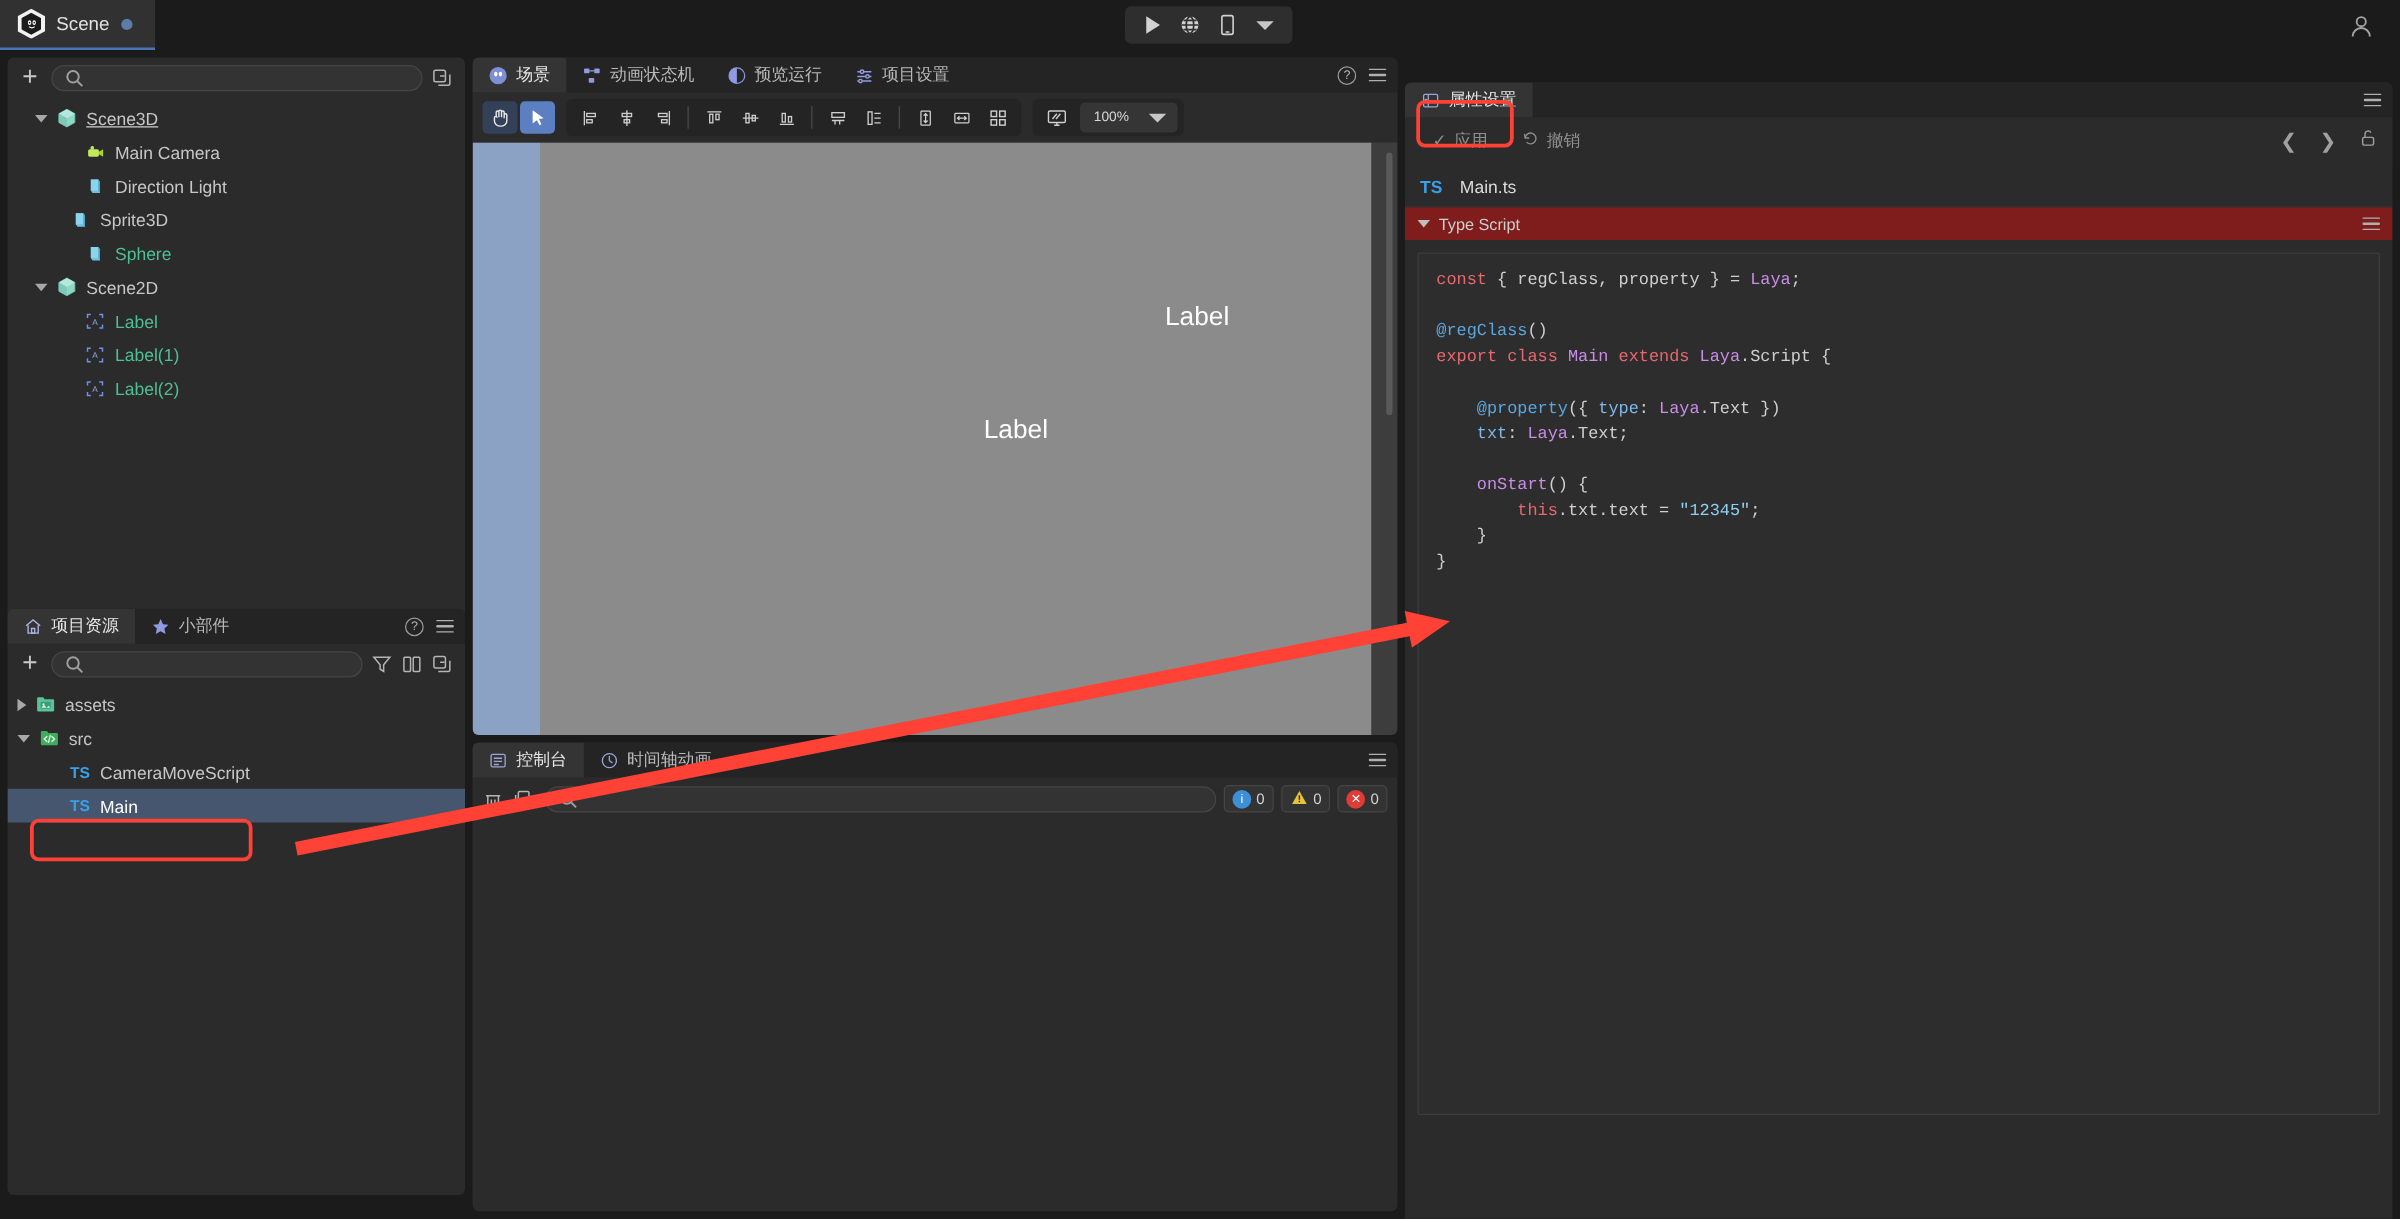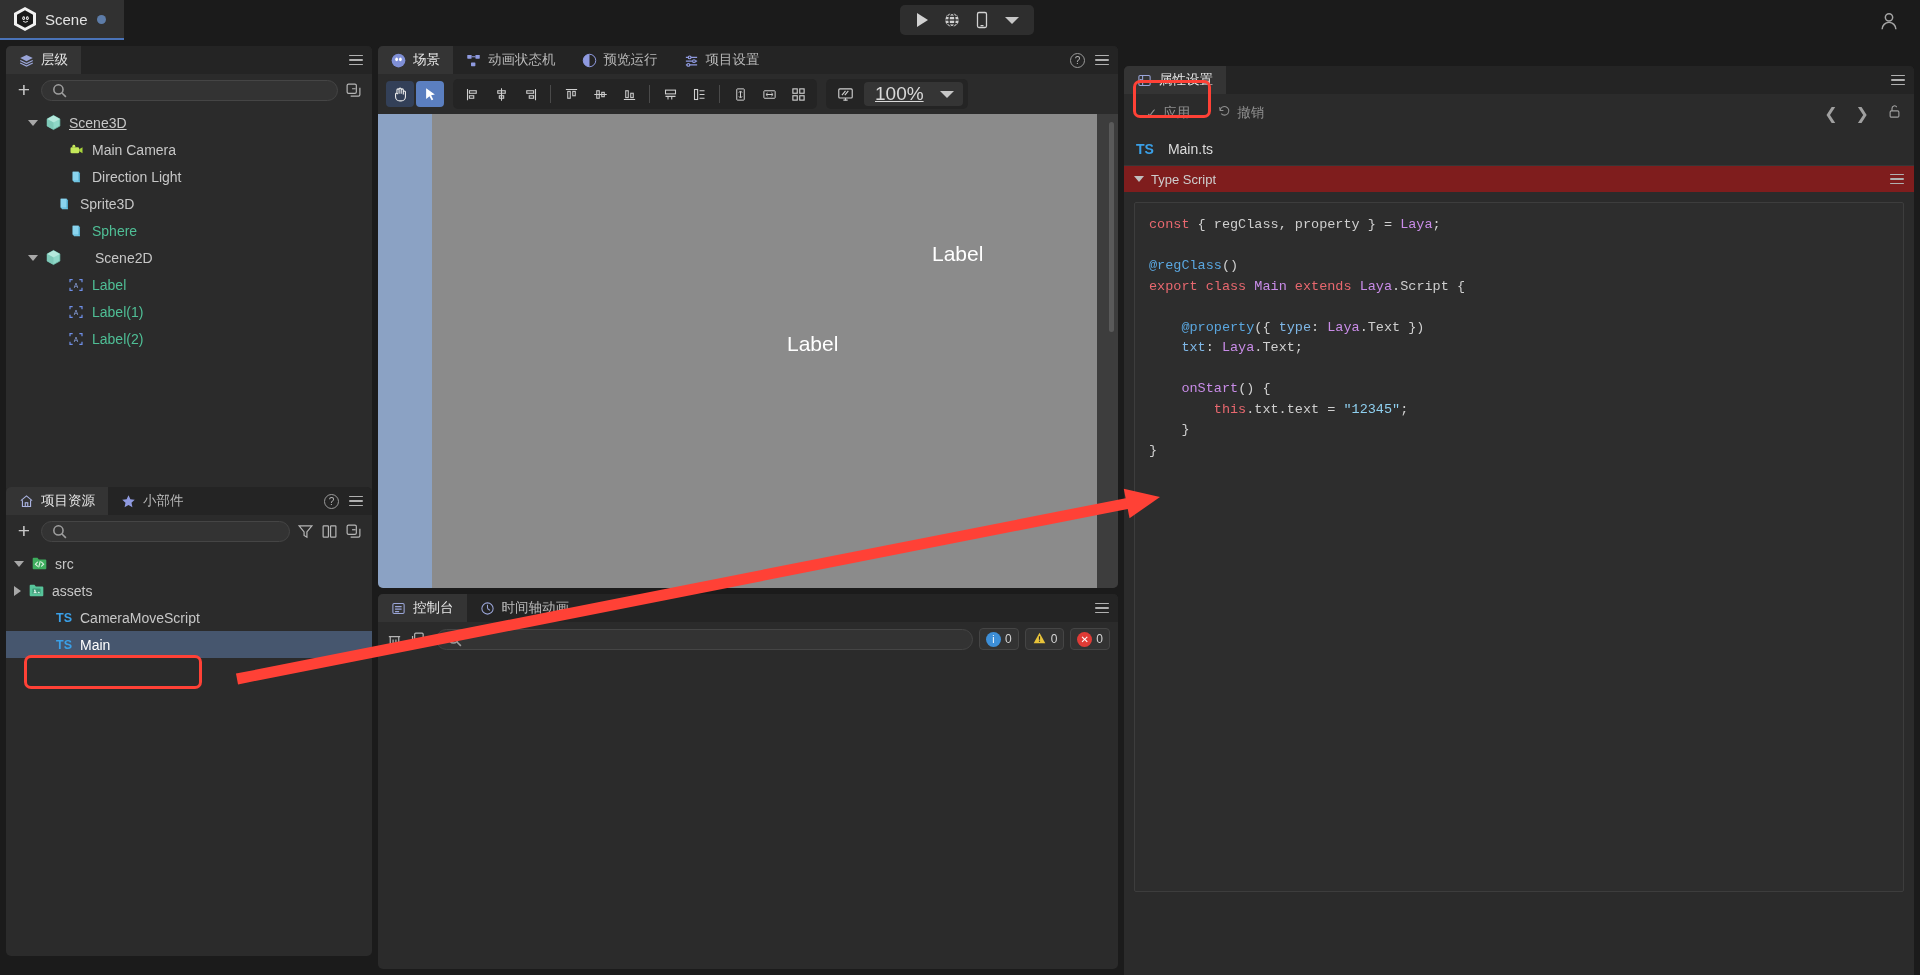--- a/index.html
+++ b/index.html
@@ -144,21 +144,21 @@
     justify-content: center; border-radius: 4px; cursor: pointer;
   }
   .tbtn.on { background: #5b7fc0; }
   .tbtn.onq { background: #334058; }
   .tb-sep { width: 1px; height: 18px; background: #4a4a4a; margin: 0 5px; }
   .zoom-sel {
     height: 24px; background: #353535; border-radius: 4px; display: flex;
     align-items: center; gap: 16px; padding: 0 9px 0 11px; margin-left: 4px;
     cursor: pointer;
   }
-  .zoom-sel .zv { font-size: 19px; color: #d8d8d8; text-decoration: underline; }
+  .zoom-sel .zv { font-size: 11px; color: #d8d8d8; }
 
   .viewport { position: relative; width: 740px; height: 502px; background: #3d3d3d; overflow: hidden; }
   .vp-left-strip { position: absolute; left: 0; top: 0; width: 54px; height: 478px; background: #8ba2c4; }
   .vp-stage { position: absolute; left: 54px; top: 0; width: 665px; height: 478px; background: #8b8b8b; }
   .stage-label { position: absolute; color: #ffffff; font-size: 21px; white-space: nowrap; }
   .vscroll {
     position: absolute; right: 4px; top: 8px; width: 5px; height: 210px;
     background: #5a5a5a; border-radius: 3px;
   }
 
@@ -269,39 +269,20 @@
 
     <span class="user-icon">
       <svg width="22" height="22" viewBox="0 0 24 24" fill="none" stroke="#a5a5a5" stroke-width="1.6">
         <circle cx="12" cy="8" r="4"></circle>
           <path d="M4.5 21a7.5 7.5 0 0 1 15 0"></path>
       </svg>
     </span>
   </div>
 
   <div class="panel" id="hierarchy">
-    <div class="panel-head">
-      <div class="ptab active">
-        <span class="tico">
-          <svg width="15" height="15" viewBox="0 0 24 24" fill="#9aa5d8">
-            <path d="M12 3 2 8l10 5 10-5z"></path>
-              <path d="M2 12l10 5 10-5" fill="none" stroke="#9aa5d8" stroke-width="2"></path>
-              <path d="M2 16l10 5 10-5" fill="none" stroke="#9aa5d8" stroke-width="2"></path>
-          </svg>
-        </span>
-        <span>层级</span>
-      </div>
-      <div class="head-right">
-        <span class="hamburger">
-            <i></i>
-            <i></i>
-            <i></i>
-          </span>
-      </div>
-    </div>
 
     <div class="search-row">
       <span class="plus-btn">+</span>
       <div class="search-box">
         <svg class="mini-ico" width="13" height="13" viewBox="0 0 24 24" fill="none" stroke="#9f9f9f" stroke-width="2.2">
             <circle cx="10.5" cy="10.5" r="6.5"></circle>
             <line x1="15.5" y1="15.5" x2="21" y2="21"></line>
           </svg>
         <input value="" placeholder="" style="">
       </div>
@@ -370,21 +351,21 @@
         </div>
         <div class="trow" style="padding-left: 22px;">
           <span class="caret"></span>
           <span class="ic">
             <svg width="17" height="17" viewBox="0 0 24 24">
               <path d="M12 2l9 5v10l-9 5-9-5V7z" fill="#8fd8c8" stroke="#6fc0ae" stroke-width="1"></path>
               <path d="M12 2l9 5-9 5-9-5z" fill="#b4e8dc"></path>
               <path d="M12 12v10l-9-5V7z" fill="#7ec9b8"></path>
             </svg>
           </span>
-          <span class="node-lbl" style="color: rgb(199, 199, 199); margin-left: 26px;">Scene2D</span>
+          <span class="node-lbl" style="color: rgb(199, 199, 199);">Scene2D</span>
         </div>
         <div class="trow" style="padding-left: 44px;">
           <span class="caret-spacer"></span>
           <span class="ic">
             <svg width="16" height="16" viewBox="0 0 24 24" fill="none" stroke="#6f8fe8" stroke-width="1.8">
               <path d="M3 8V4h4M17 4h4v4M21 16v4h-4M7 20H3v-4"></path>
               <text x="12" y="16" font-size="10" fill="#8fa8e8" text-anchor="middle" stroke="none" font-family="sans-serif">A</text>
             </svg>
           </span>
           <span class="node-lbl" style="color: rgb(79, 191, 150);">Label</span>
@@ -460,40 +441,40 @@
         </svg>
       <svg class="mini-ico" viewBox="0 0 24 24" fill="none" stroke="#b5b5b5" stroke-width="1.7">
           <rect x="3" y="3" width="13" height="13" rx="2"></rect>
           <path d="M8 20h11a2 2 0 0 0 2-2V8"></path>
           <line x1="10" y1="9.5" x2="15" y2="9.5"></line>
         </svg>
     </div>
 
     <div class="tree ptree" id="proj-tree">
         <div class="trow" style="padding-left: 8px;">
-          <span class="caret"></span>
-          <span class="ic">
-            <svg width="17" height="15" viewBox="0 0 24 22">
-              <path d="M2 4a1.5 1.5 0 0 1 1.5-1.5H9l2 2.5h9.5A1.5 1.5 0 0 1 22 6.5V18a1.5 1.5 0 0 1-1.5 1.5h-17A1.5 1.5 0 0 1 2 18z" fill="#3eae5e"></path>
-              <path d="M9 9l-3 3 3 3M15 9l3 3-3 3M13 8l-2 8" stroke="#dff5e4" stroke-width="1.6" fill="none" stroke-linecap="round"></path>
-            </svg>
-          </span>
-          <span class="node-lbl" style="color: rgb(199, 199, 199);">src</span>
-        </div>
-        <div class="trow" style="padding-left: 8px;">
           <span class="caret collapsed"></span>
           <span class="ic">
             <svg width="17" height="15" viewBox="0 0 24 22">
               <path d="M2 4a1.5 1.5 0 0 1 1.5-1.5H9l2 2.5h9.5A1.5 1.5 0 0 1 22 6.5V18a1.5 1.5 0 0 1-1.5 1.5h-17A1.5 1.5 0 0 1 2 18z" fill="#57c49a"></path>
               <rect x="6" y="8" width="12" height="8" rx="1" fill="#3d9c78"></rect>
               <circle cx="9.5" cy="11" r="1.3" fill="#d8f2e6"></circle>
               <path d="M7 15l3-3.5L13 15l2.5-2.5L17.5 15z" fill="#d8f2e6"></path>
             </svg>
           </span>
           <span class="node-lbl" style="color: rgb(199, 199, 199);">assets</span>
+        </div>
+        <div class="trow" style="padding-left: 8px;">
+          <span class="caret"></span>
+          <span class="ic">
+            <svg width="17" height="15" viewBox="0 0 24 22">
+              <path d="M2 4a1.5 1.5 0 0 1 1.5-1.5H9l2 2.5h9.5A1.5 1.5 0 0 1 22 6.5V18a1.5 1.5 0 0 1-1.5 1.5h-17A1.5 1.5 0 0 1 2 18z" fill="#3eae5e"></path>
+              <path d="M9 9l-3 3 3 3M15 9l3 3-3 3M13 8l-2 8" stroke="#dff5e4" stroke-width="1.6" fill="none" stroke-linecap="round"></path>
+            </svg>
+          </span>
+          <span class="node-lbl" style="color: rgb(199, 199, 199);">src</span>
         </div>
         <div class="trow" style="padding-left: 32px;">
           <span class="caret-spacer"></span>
           <span class="ic">
             <span style="color:#3aa0e8;font-weight:bold;font-size:12.5px;font-family:'Liberation Sans',sans-serif;">TS</span>
           </span>
           <span class="node-lbl" style="color: rgb(199, 199, 199);">CameraMoveScript</span>
         </div>
         <div class="trow prow-sel" style="padding-left: 32px;">
           <span class="caret-spacer"></span>

